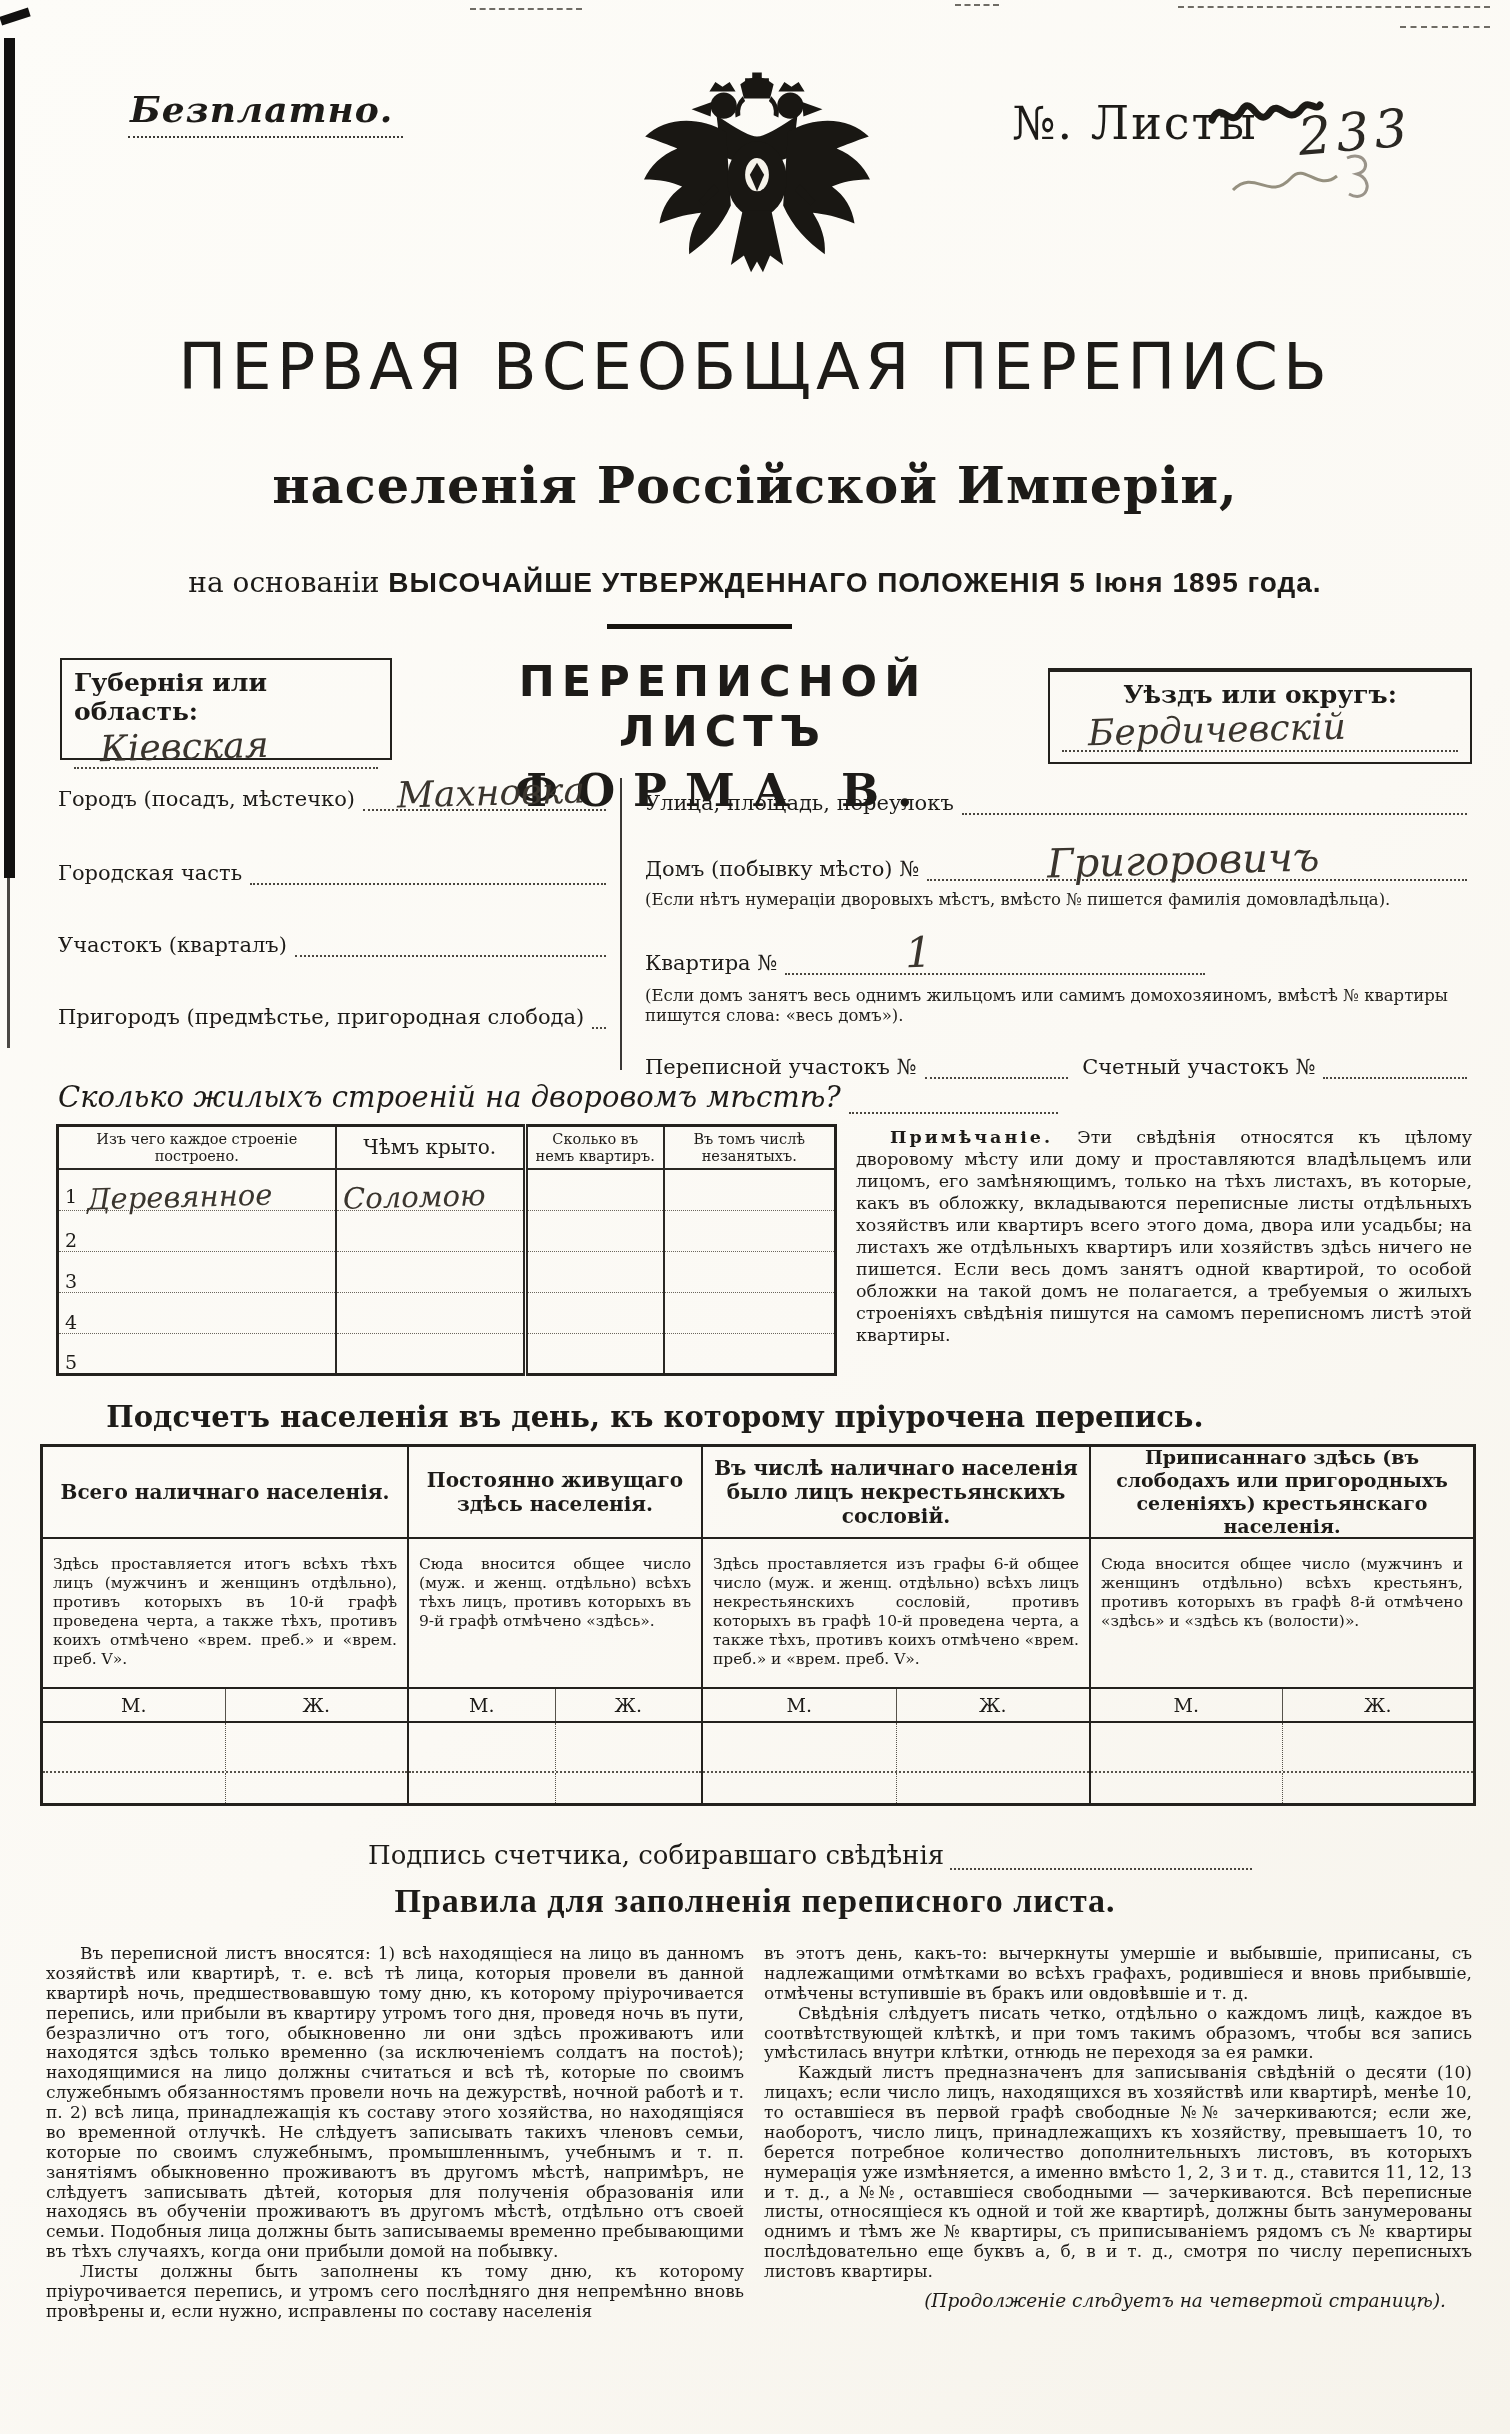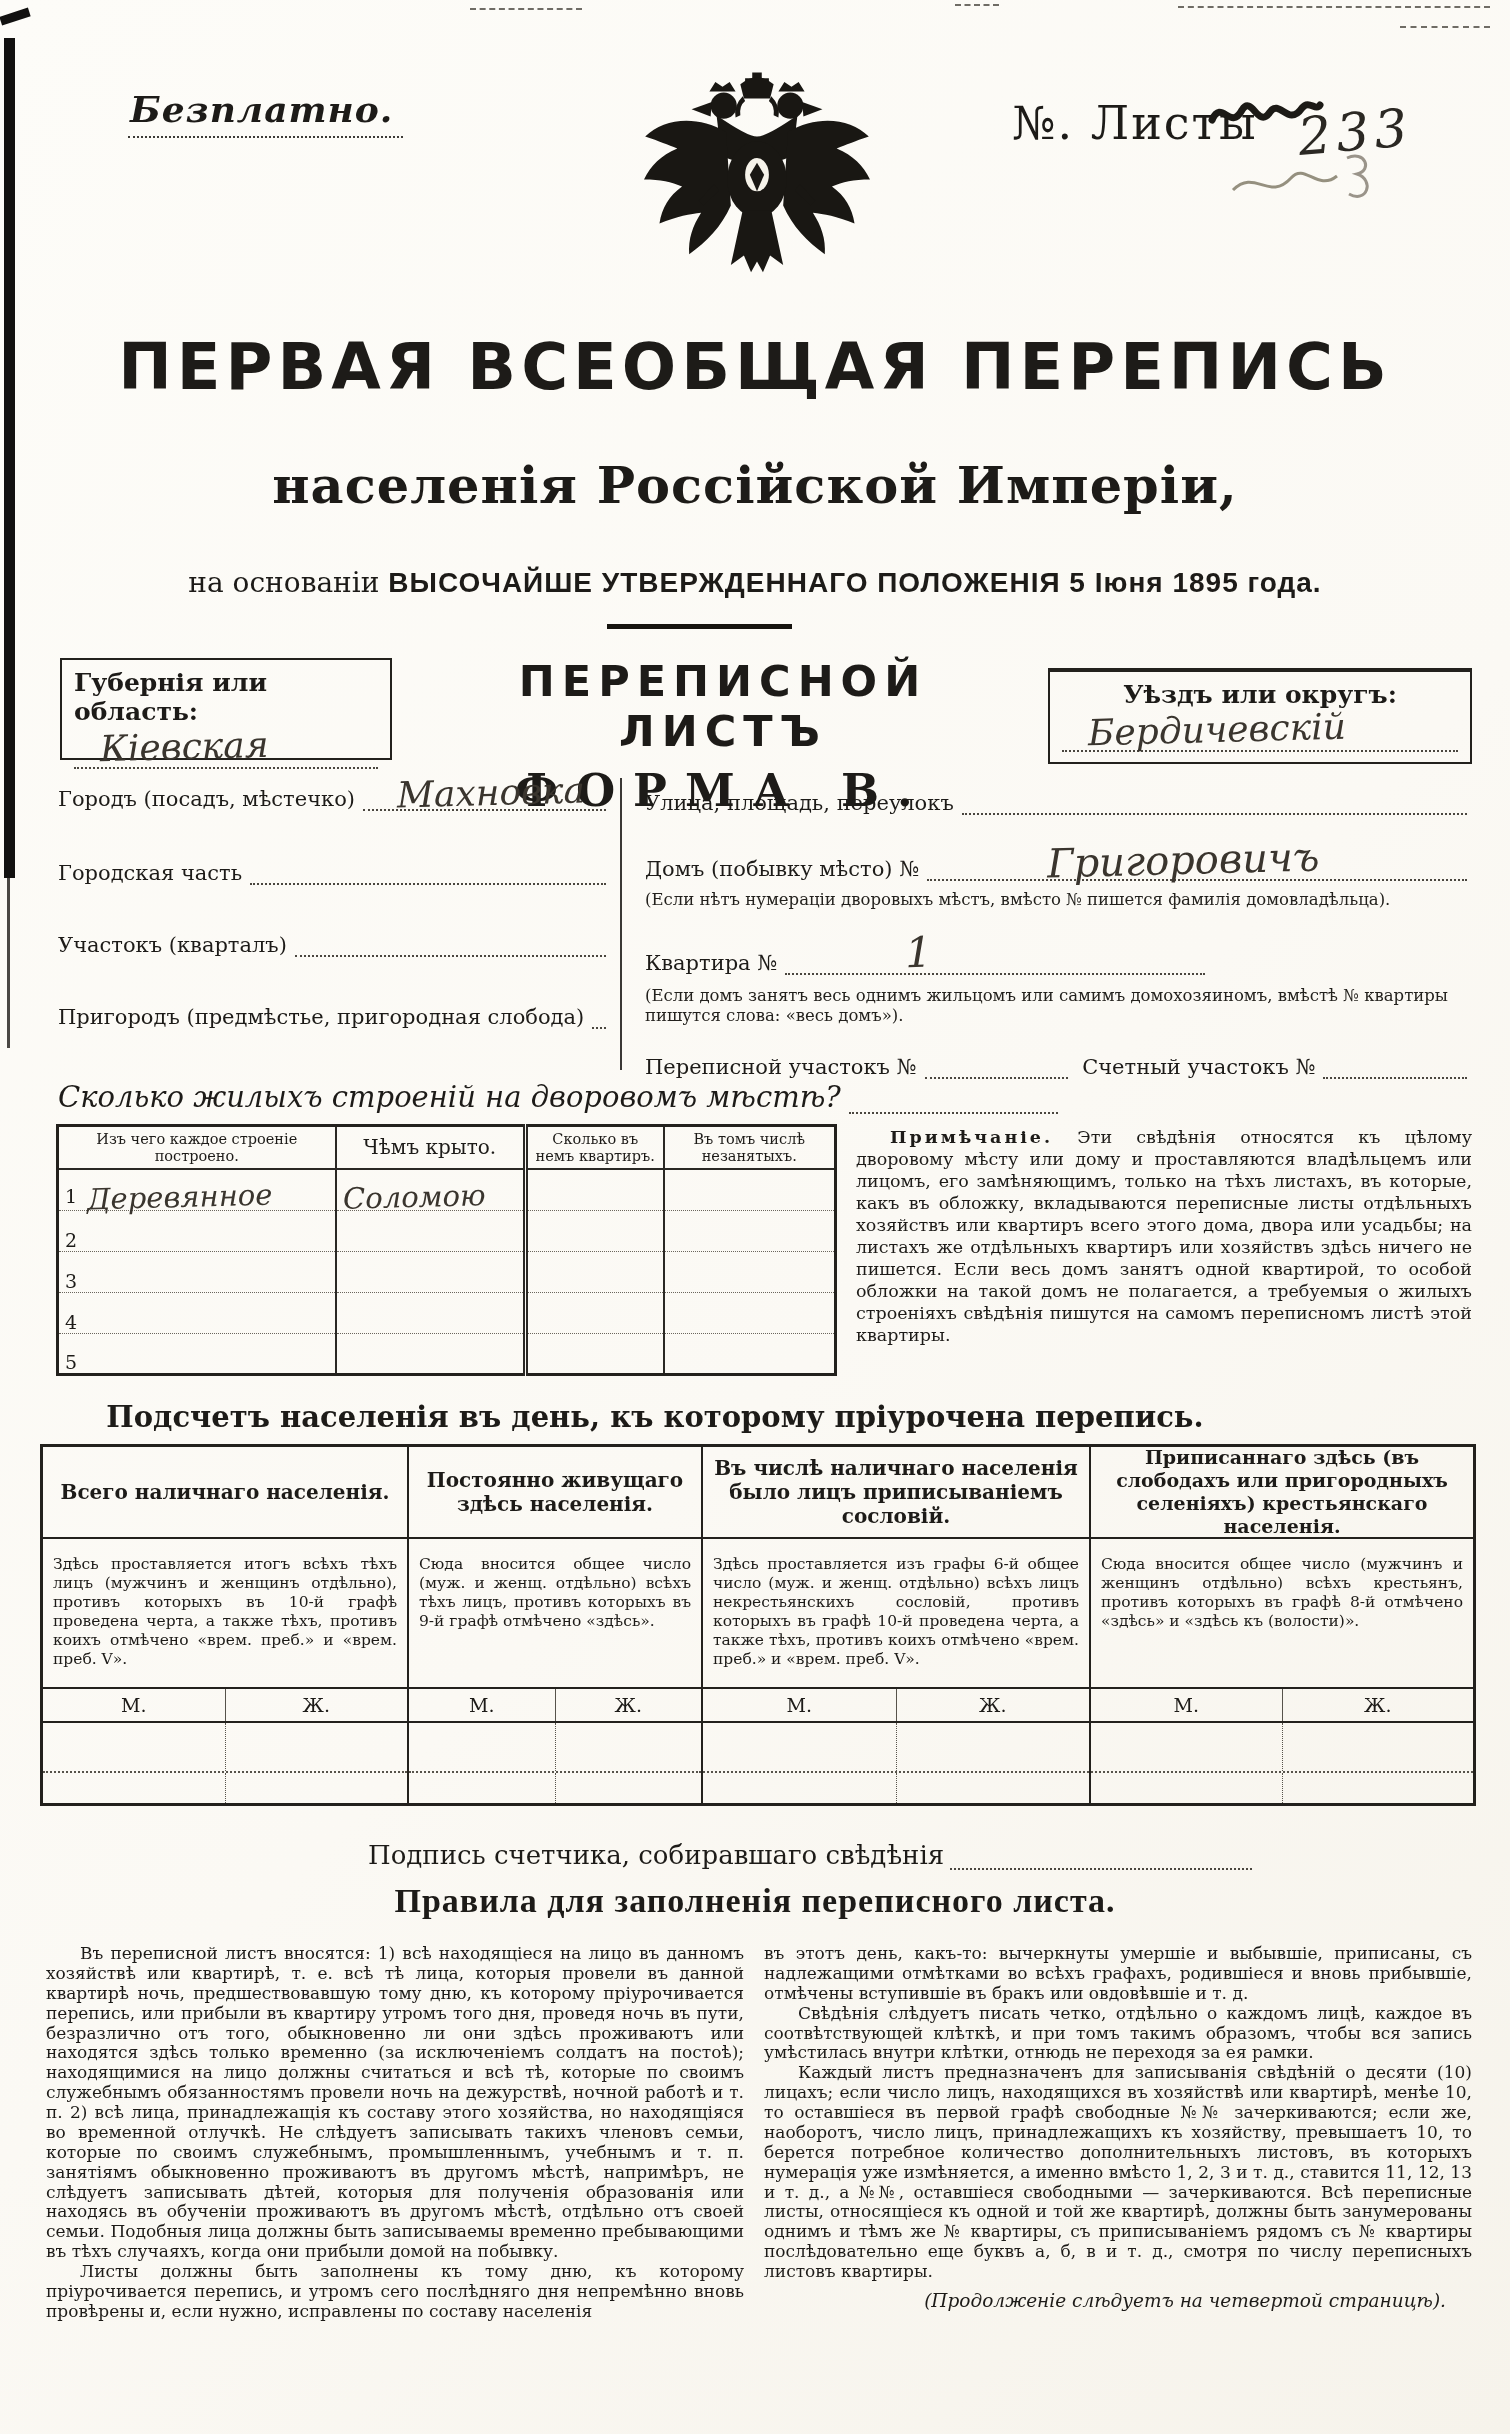--- a/index.html
+++ b/index.html
@@ -10,21 +10,21 @@
   .artifact{position:absolute;border-top:2px dashed #6f6c65;height:0}
   .bindbar{position:absolute;background:#121110}
   
   .free{left:128px;top:88px;font-size:36px;font-weight:bold;font-style:italic;border-bottom:2px dotted #3c3a36;padding:0 10px 6px 2px;letter-spacing:1px}
   .sheet{left:1012px;top:96px;width:488px;font-size:46px;letter-spacing:2px}
   .sheet .scrib{position:absolute;left:196px;top:-4px}
   .sheet .num{position:absolute;left:286px;top:6px;font-size:52px;letter-spacing:5px;transform:rotate(-5deg);color:#2b2823}
   .pencil{position:absolute;left:1225px;top:146px}
   .eagle{left:638px;top:70px}
   
-  .t1{left:0;top:330px;width:1510px;text-align:center;font-family:"DejaVu Sans","Liberation Sans",sans-serif;font-weight:bold;font-size:64px;letter-spacing:5px}
+  .t1{left:0;top:330px;width:1510px;text-align:center;font-family:"DejaVu Sans","Liberation Sans",sans-serif;font-weight:normal;font-size:64px;letter-spacing:5px}
   .t2{left:0;top:455px;width:1510px;text-align:center;font-weight:bold;font-size:51px;letter-spacing:1px}
   .t3{left:0;top:566px;width:1510px;text-align:center;font-size:28px}
   .t3 .caps{font-family:Liberation Sans, sans-serif;font-weight:bold;letter-spacing:1px}
   .trule{left:607px;top:624px;width:185px;height:5px;background:#16140f}
   
   .hbox{border:2px solid #23211d;padding:8px 12px 4px}
   .gub{left:60px;top:658px;width:332px;height:102px}
   .uezd{left:1048px;top:668px;width:424px;height:96px;border-top-width:4px}
   .hbox .blabel{font-weight:bold;font-size:25px;display:block}
   .uezd .blabel{text-align:center}
@@ -299,21 +299,21 @@
       <div class="pgrow pgr1">
           <span class="c"></span>
           <span class="c"></span>
         </div>
       <div class="pgrow pgr2">
           <span class="c"></span>
           <span class="c"></span>
         </div>
     </div>
     <div class="pg" style="width:388px">
-      <div class="pgt">Въ числѣ наличнаго населенія было лицъ приписываніемъ сословій.</div>
+      <div class="pgt">Въ числѣ наличнаго населенія было лицъ некрестьянскихъ сословій.</div>
       <div class="pgd">Здѣсь проставляется изъ графы 6-й общее число (муж. и женщ. отдѣльно) всѣхъ лицъ некрестьянскихъ сословій, противъ которыхъ въ графѣ 10-й проведена черта, а также тѣхъ, противъ коихъ отмѣчено «врем. преб.» и «врем. преб. V».</div>
       <div class="pgmf">
           <span class="c">М.</span>
           <span class="c">Ж.</span>
         </div>
       <div class="pgrow pgr1">
           <span class="c"></span>
           <span class="c"></span>
         </div>
       <div class="pgrow pgr2">

